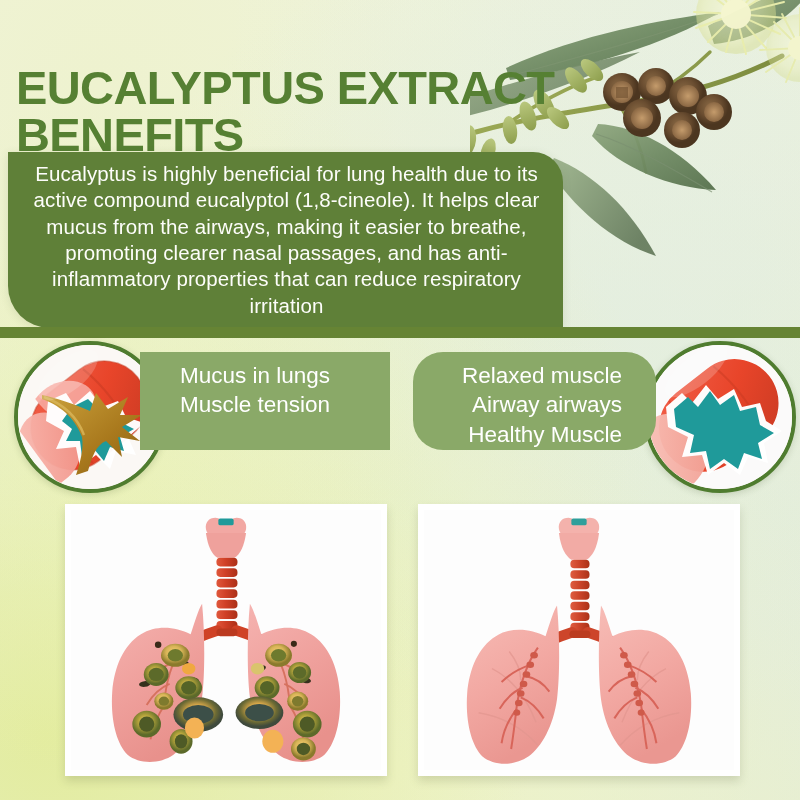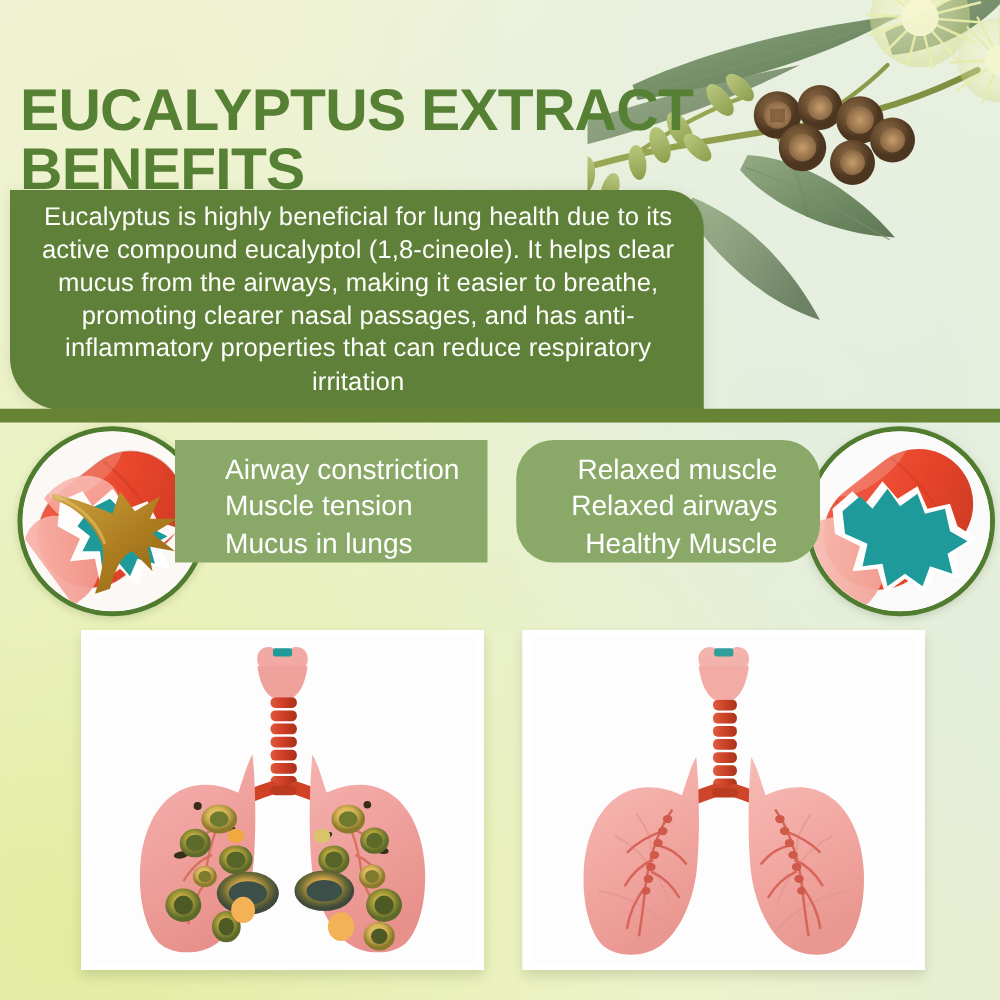--- a/index.html
+++ b/index.html
@@ -314,28 +314,27 @@
                L34 112 L40 92 L20 82 Z" fill="#ffffff" opacity=".98"></path>
 
       <path d="M26 64 L40 52 L50 62 L62 46 L72 60 L86 50 L92 66 L108 62 L112 80
                L126 88 L110 98 L114 114 L96 108 L90 124 L76 114 L62 124 L58 106
                L42 108 L46 90 L28 82 Z" fill="#1f9a9a"></path>
       <ellipse cx="48" cy="26" rx="38" ry="15" fill="#ffffff" opacity=".2" transform="rotate(-38 48 26)"></ellipse>
     </svg>
   </div>
 
   <div class="label-box left">
-    <span class="label-line">Airway constriction</span>
+    <span class="label-line">Mucus in lungs</span>
     <span class="label-line">Muscle tension</span>
-    <span class="label-line">Mucus in lungs</span>
   </div>
 
   <div class="label-box right">
     <span class="label-line">Relaxed muscle</span>
-    <span class="label-line">Relaxed airways</span>
+    <span class="label-line">Airway airways</span>
     <span class="label-line">Healthy Muscle</span>
   </div>
 
   <div class="lung-panel left">
     <svg viewBox="0 0 322 272" xmlns="http://www.w3.org/2000/svg">
       <defs>
         <linearGradient id="lungP1" x1="0" y1="0" x2="0.4" y2="1">
           <stop offset="0%" stop-color="#f5b3b0"></stop>
           <stop offset="55%" stop-color="#efa09c"></stop>
           <stop offset="100%" stop-color="#e8918c"></stop>

